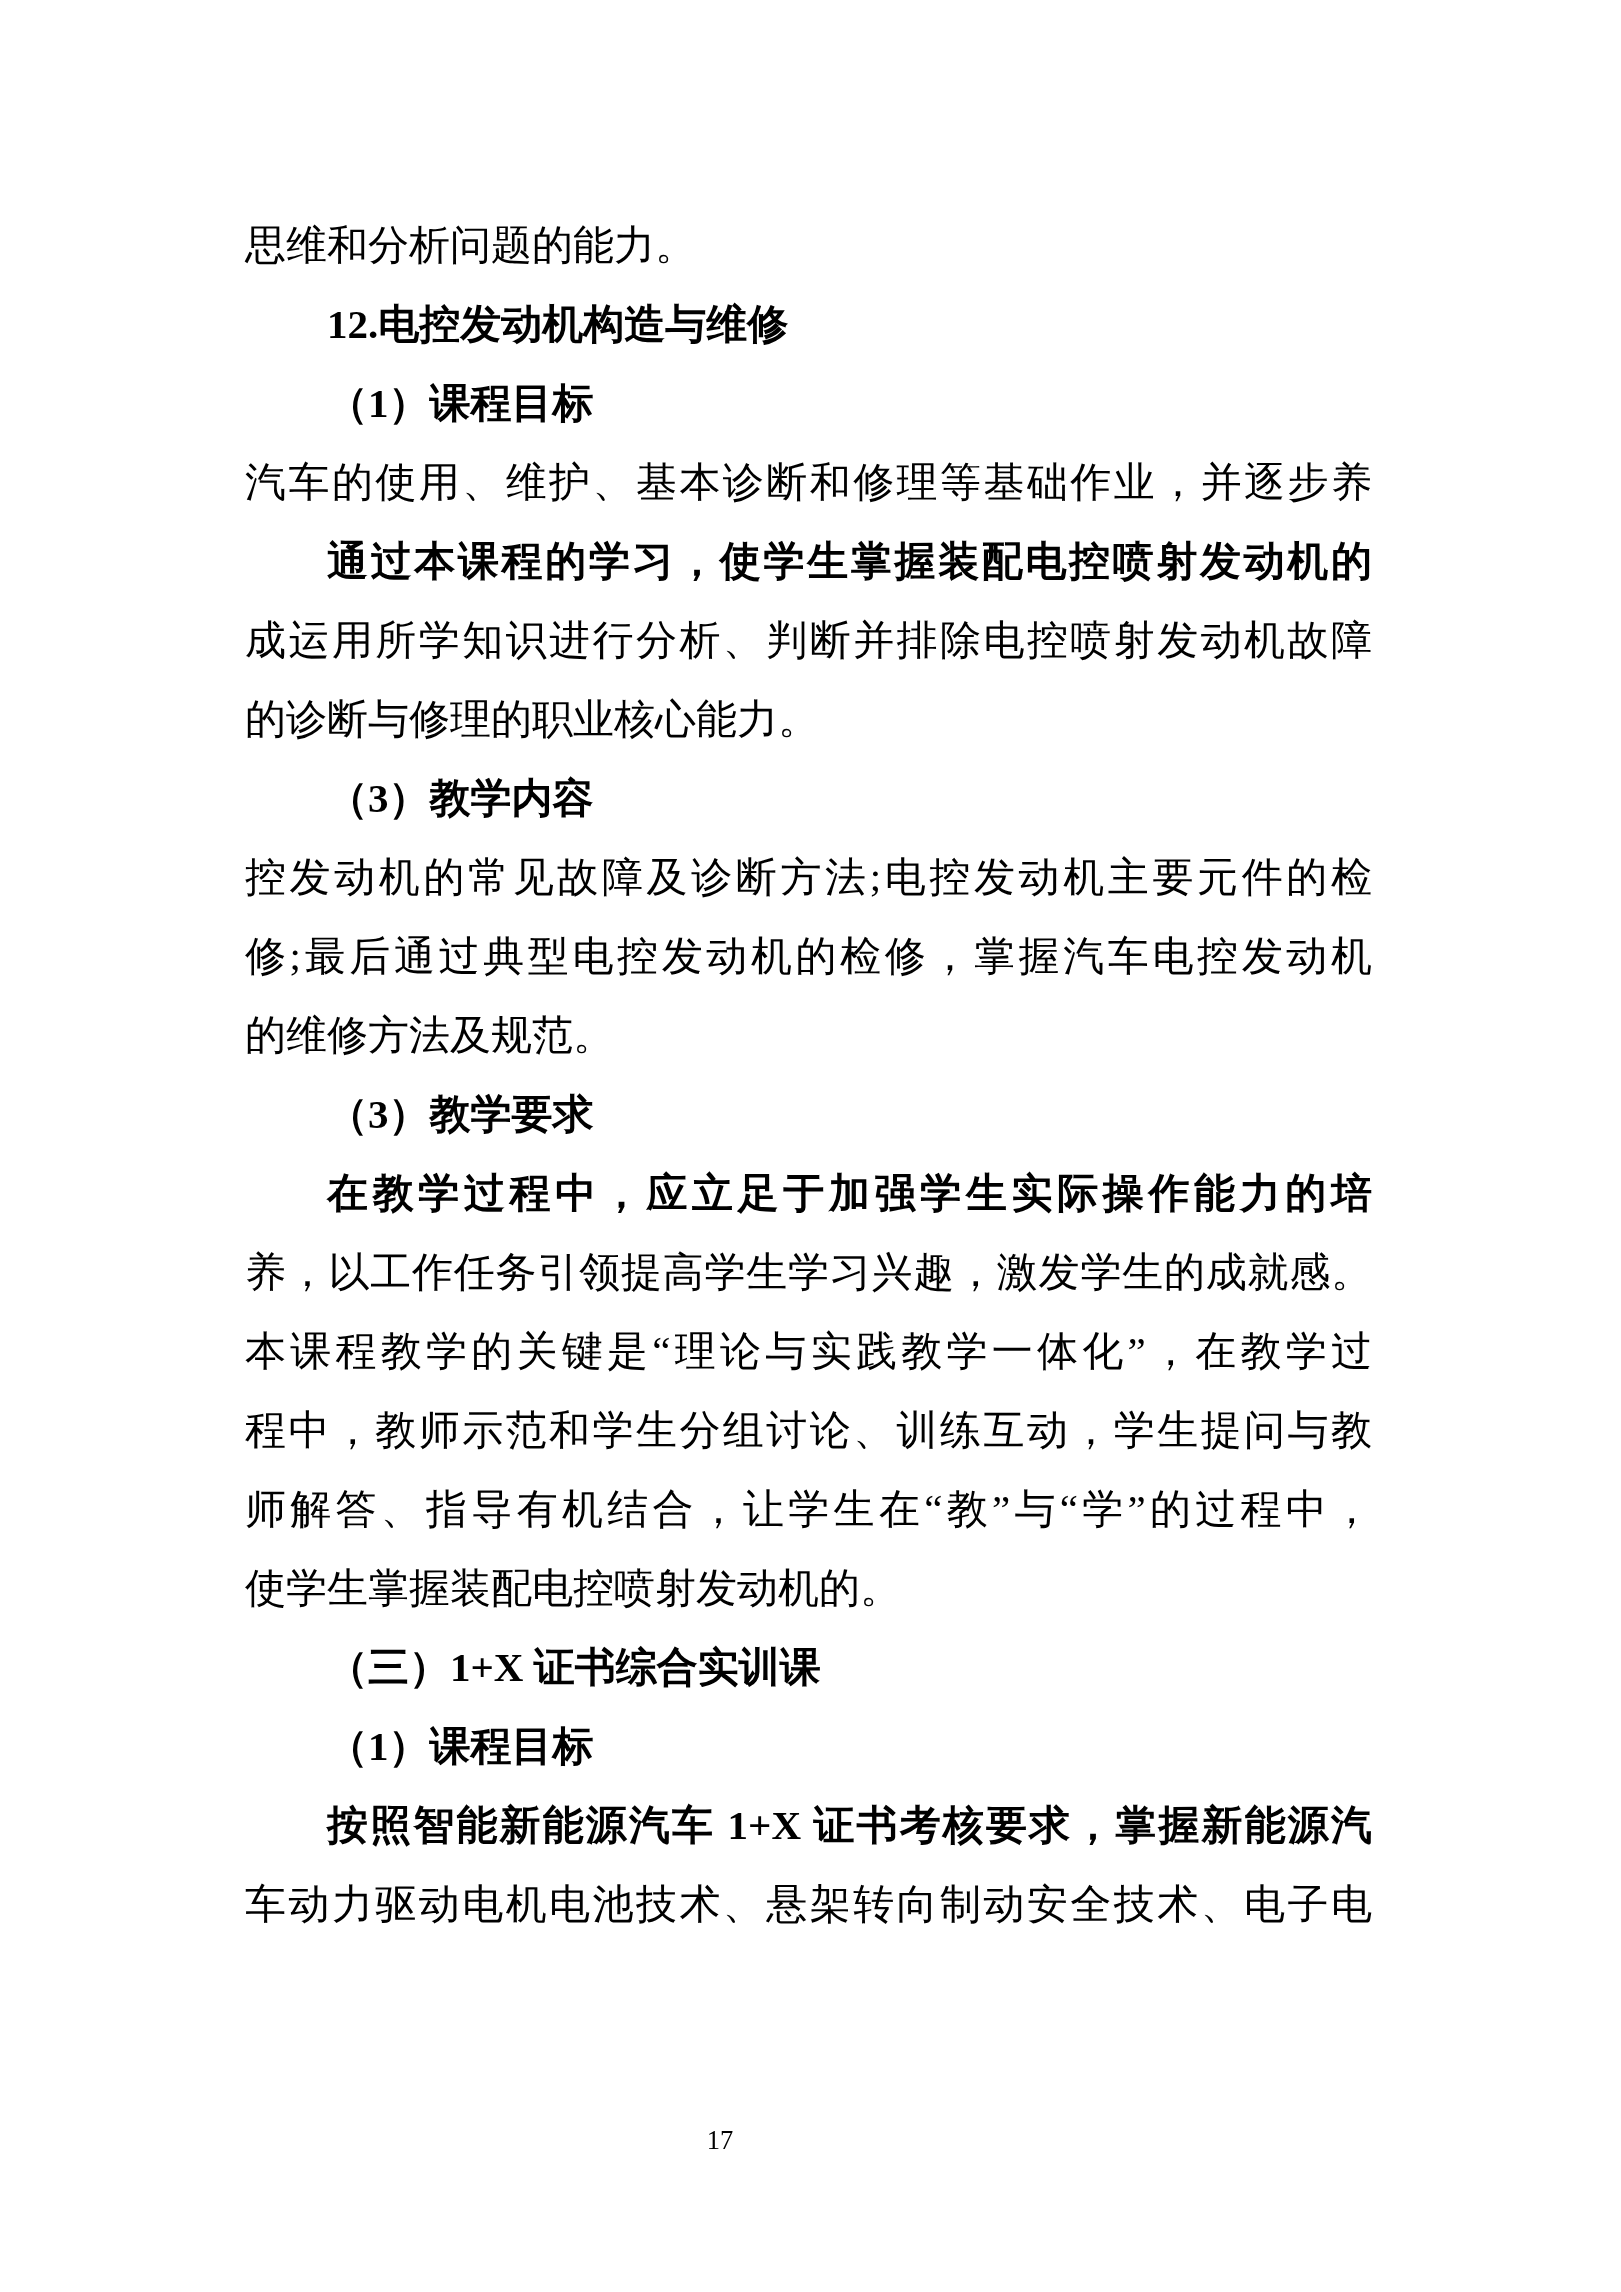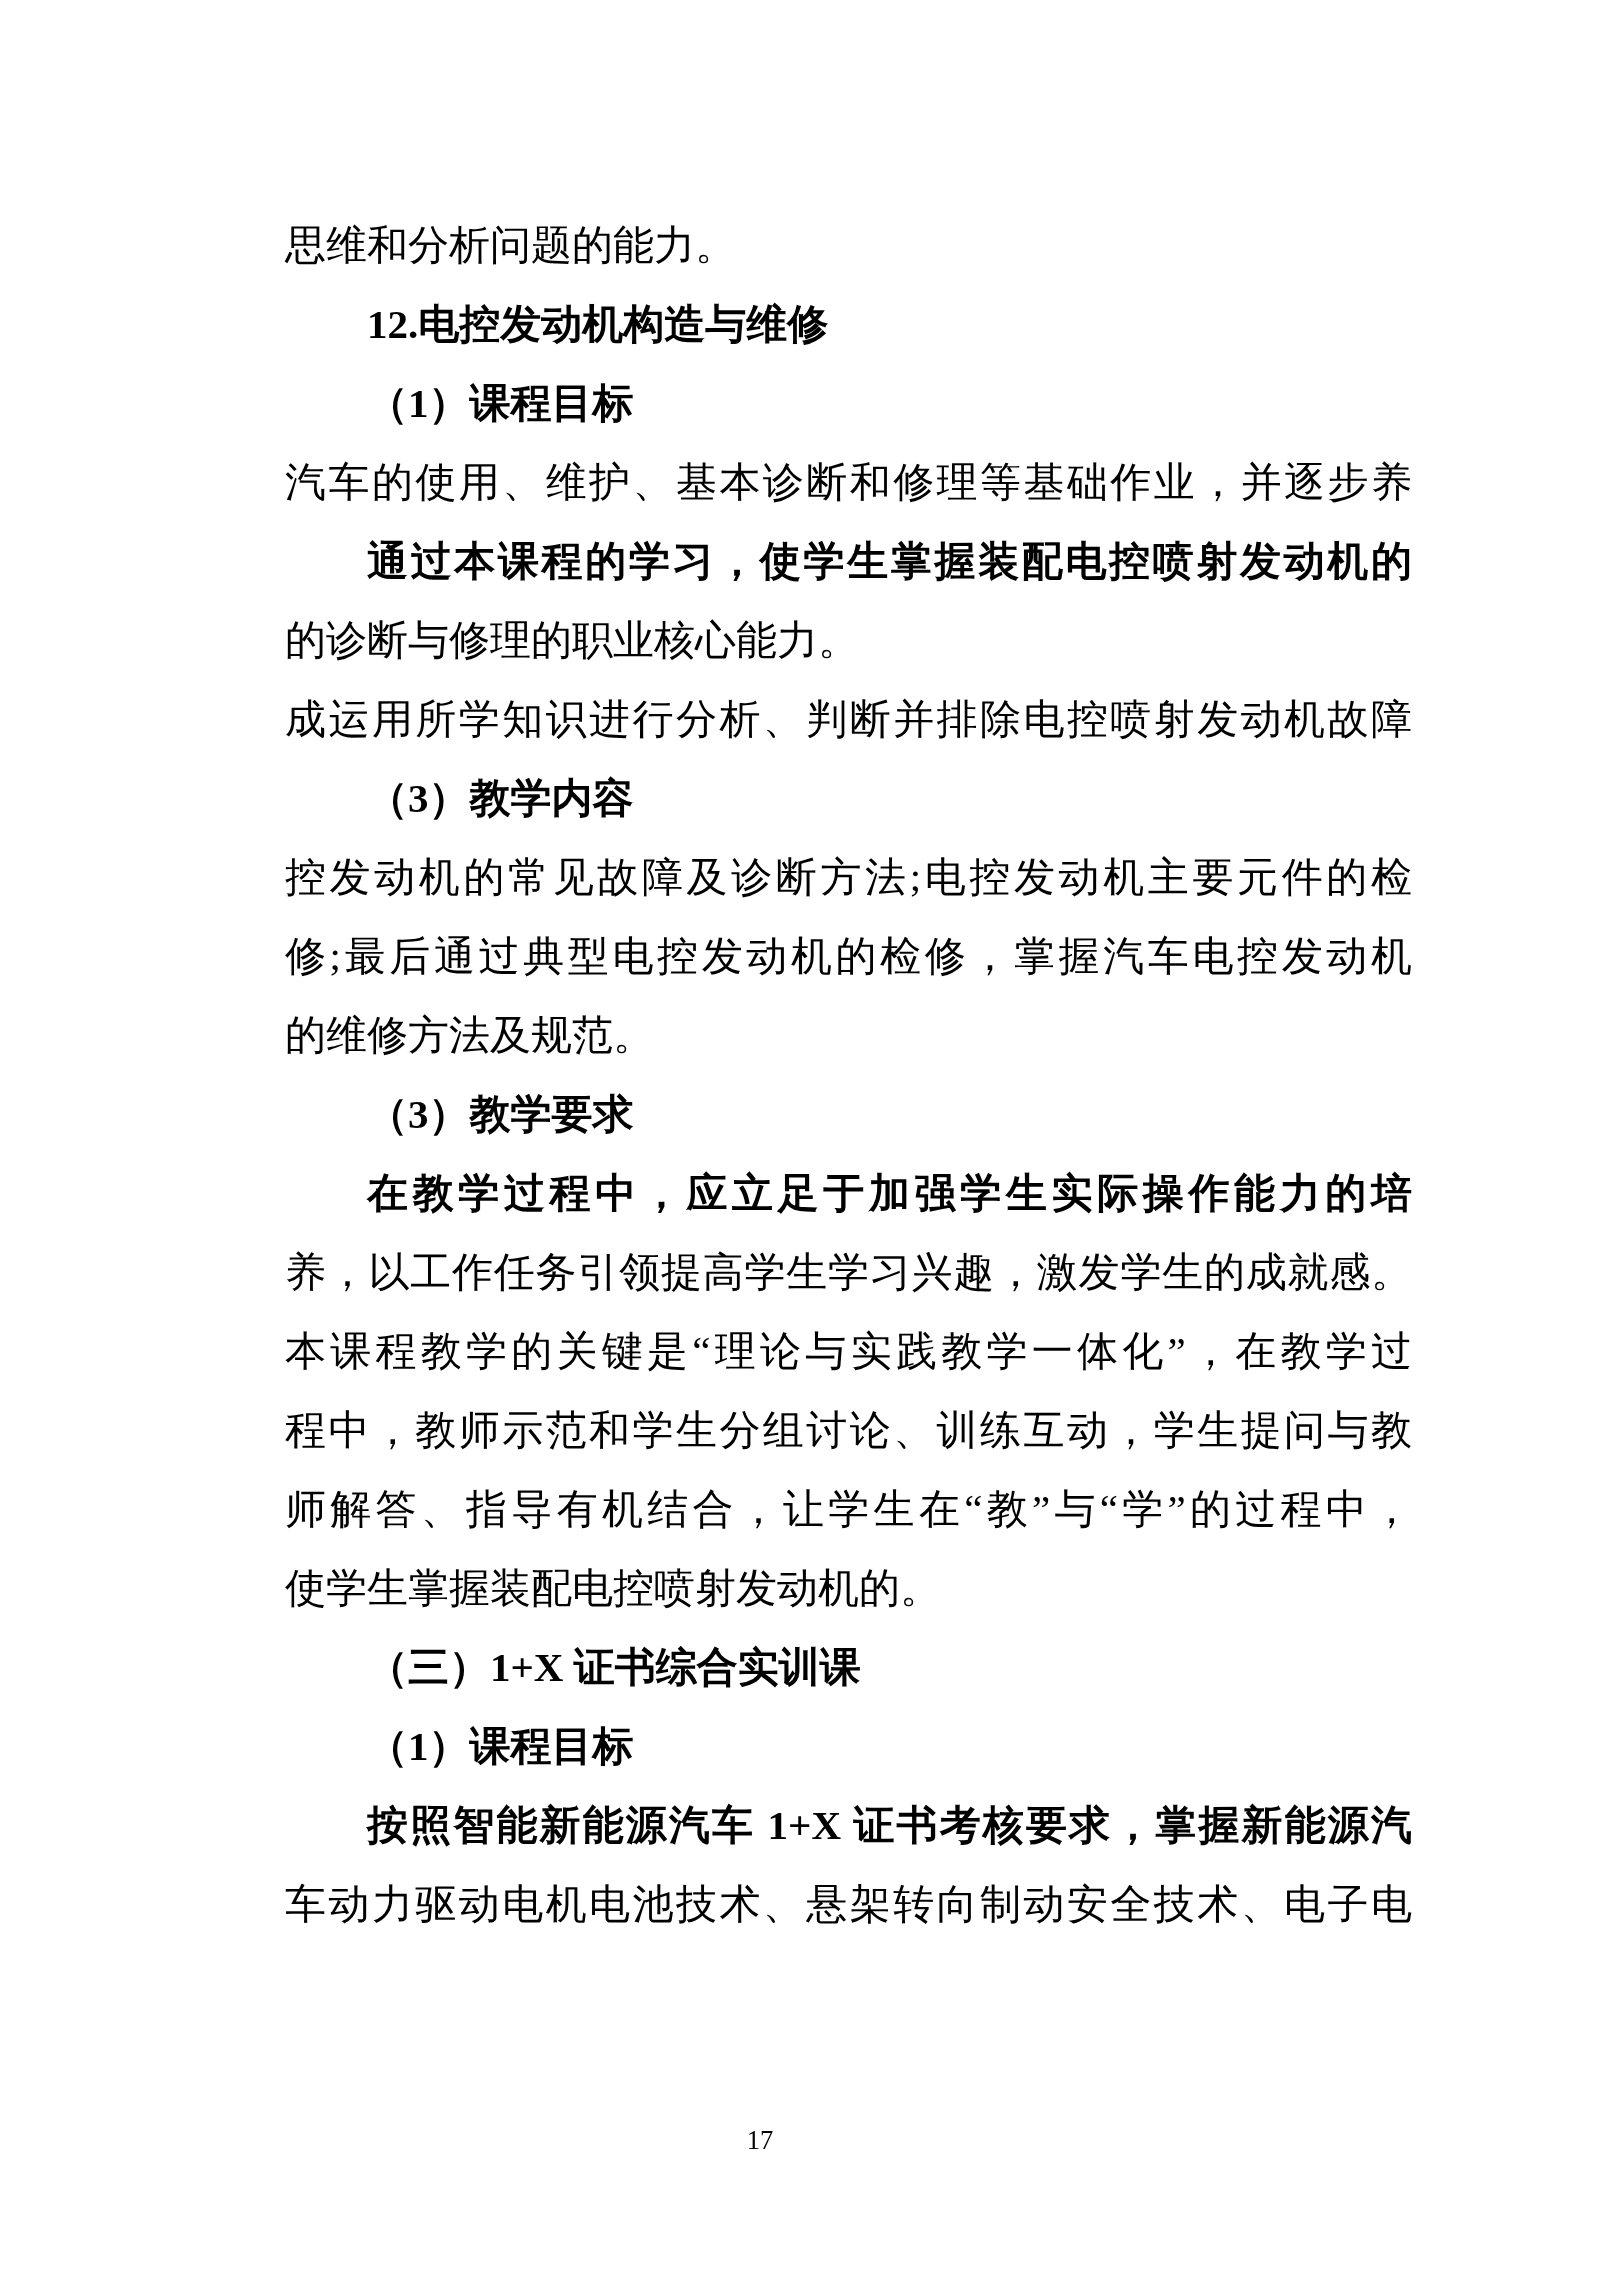--- a/index.html
+++ b/index.html
@@ -9,21 +9,20 @@
     background: #ffffff;
     position: relative;
     font-family: "Liberation Serif", "DejaVu Serif", serif;
     color: #000000;
     overflow: hidden;
   }
   .document-page {
     position: absolute;
     inset: 0;
     background: #ffffff;
-    margin-left: 40px;
   }
   .page-content {
     position: absolute;
     left: 245px;
     top: 206px;
     width: 1127px;
   }
   .line {
     font-size: 41px;
     line-height: 79px;
@@ -61,22 +60,22 @@
       </div>
       <div class="paragraph heading">
         <div class="line indent no-stretch">12.电控发动机构造与维修</div>
       </div>
       <div class="paragraph subheading">
         <div class="line indent no-stretch">（1）课程目标</div>
       </div>
       <div class="paragraph body">
         <div class="line stretch">汽车的使用、维护、基本诊断和修理等基础作业，并逐步养</div>
         <div class="line indent stretch">通过本课程的学习，使学生掌握装配电控喷射发动机的</div>
+        <div class="line stretch">成运用所学知识进行分析、判断并排除电控喷射发动机故障</div>
         <div class="line no-stretch">的诊断与修理的职业核心能力。</div>
-        <div class="line stretch">成运用所学知识进行分析、判断并排除电控喷射发动机故障</div>
       </div>
       <div class="paragraph subheading">
         <div class="line indent no-stretch">（3）教学内容</div>
       </div>
       <div class="paragraph body">
         <div class="line stretch">控发动机的常见故障及诊断方法;电控发动机主要元件的检</div>
         <div class="line stretch">修;最后通过典型电控发动机的检修，掌握汽车电控发动机</div>
         <div class="line no-stretch">的维修方法及规范。</div>
       </div>
       <div class="paragraph subheading">

